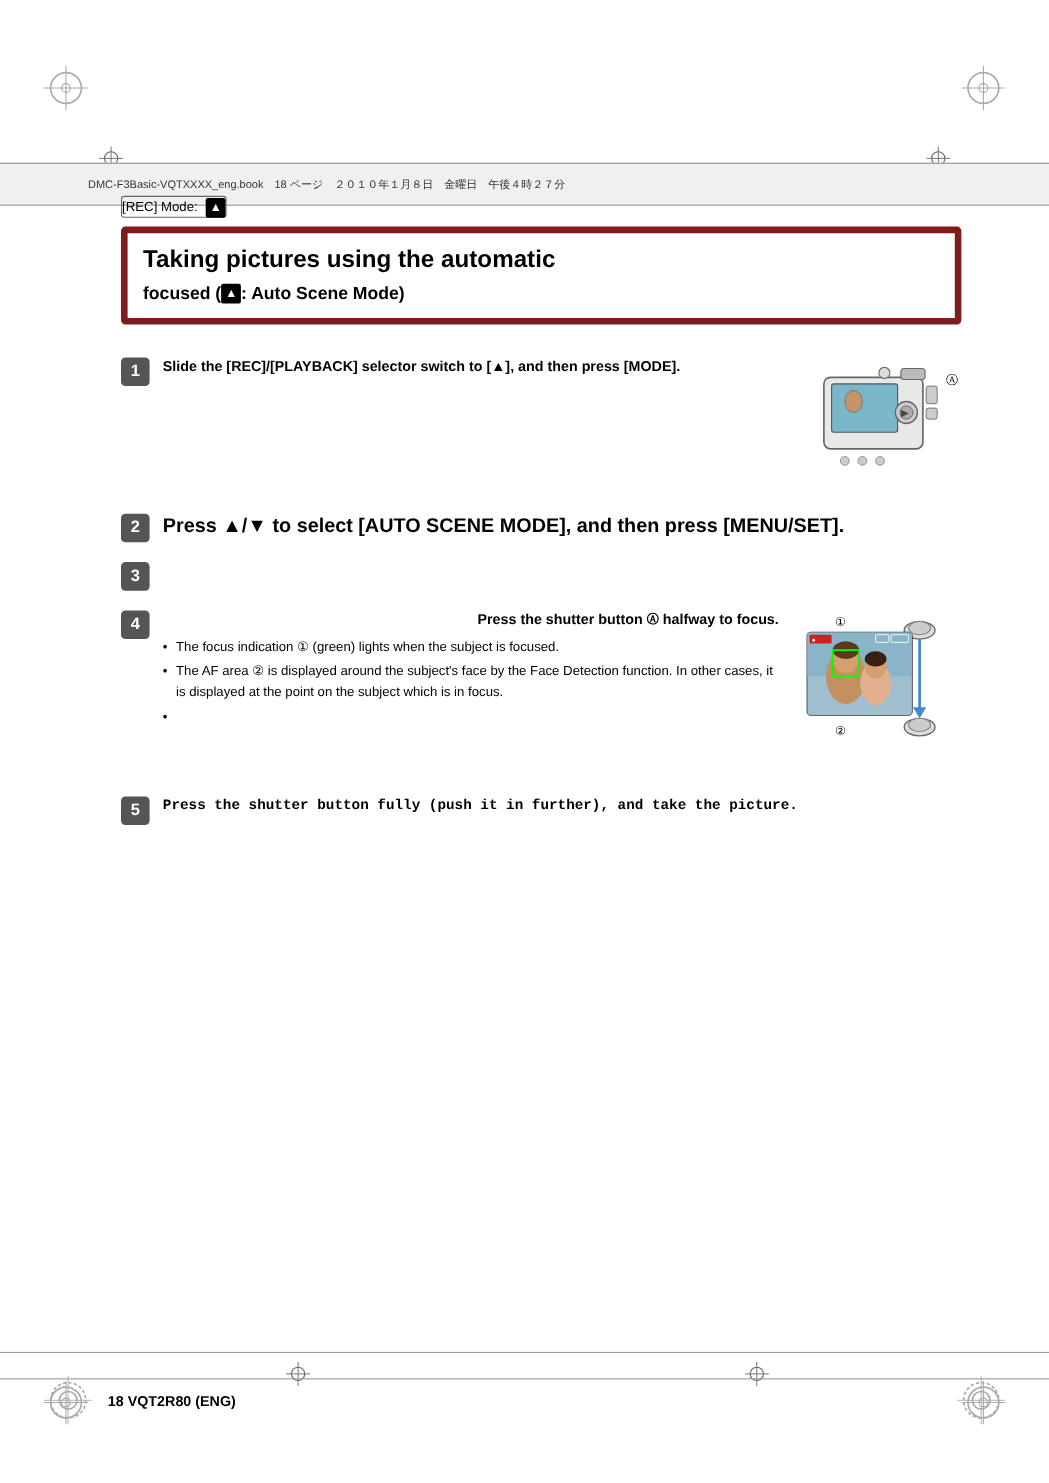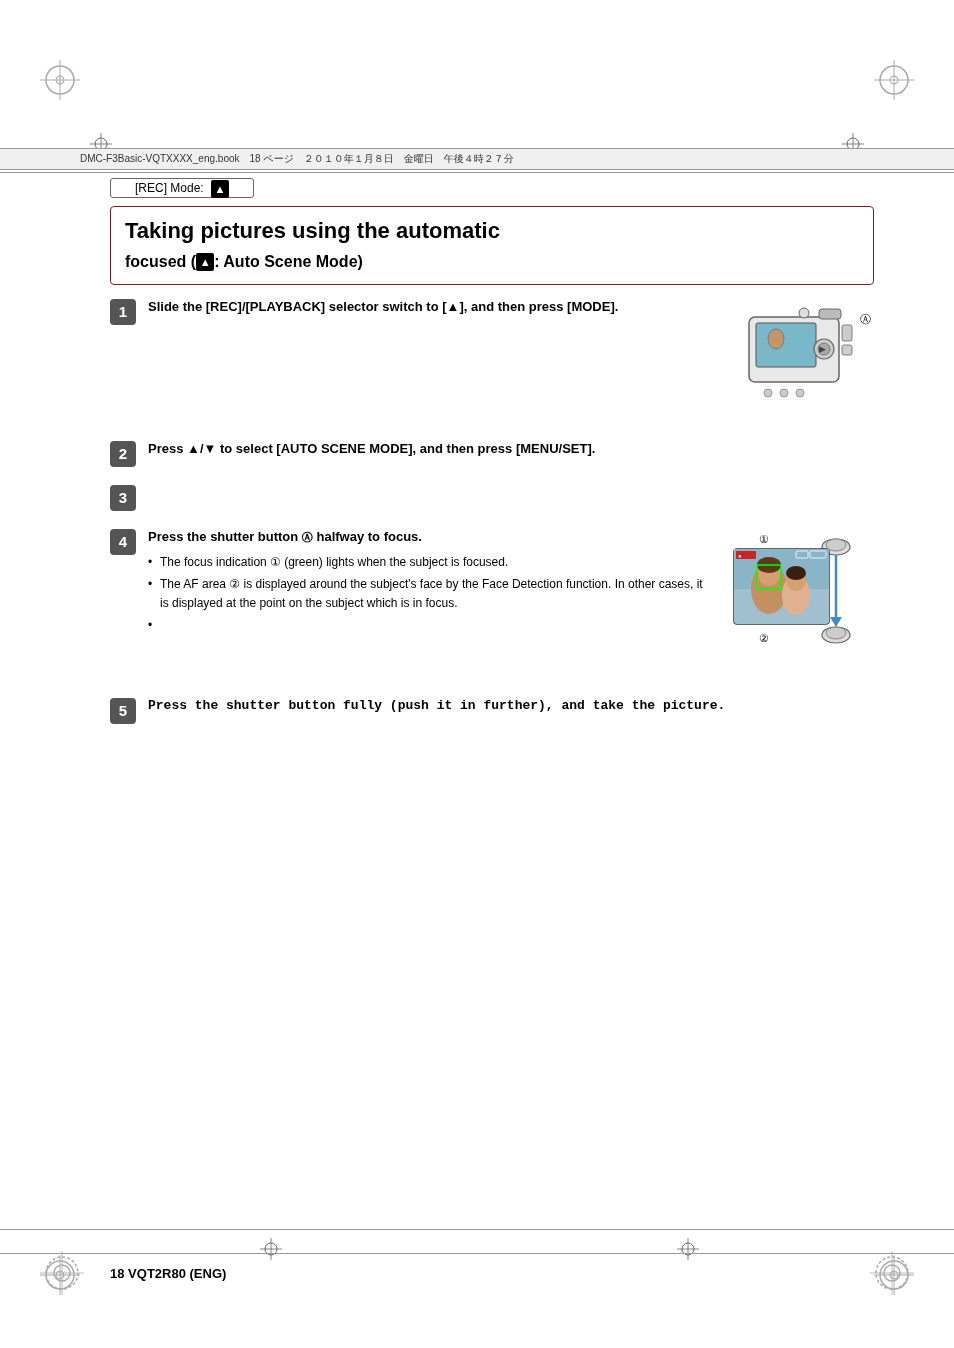--- a/index.html
+++ b/index.html
@@ -12,21 +12,21 @@
       color: #000;
       position: relative;
     }
 
     
     .header-bar {
       position: absolute;
       top: 148px;
       left: 0;
       right: 0;
-      height: 22px;
+      height: 39px;
       background: #f0f0f0;
       border-top: 1px solid #999;
       border-bottom: 1px solid #999;
       display: flex;
       align-items: center;
       padding: 0 80px;
       font-size: 10px;
       color: #333;
     }
 
@@ -139,27 +139,27 @@
 <div style="position:absolute;bottom:94px;left:0;right:0;height:1px;background:#999;"></div>
 <div style="position:absolute;bottom:118px;left:0;right:0;height:1px;background:#999;"></div>
 
 <div class="header-bar">
   <span>DMC-F3Basic-VQTXXXX_eng.book　18 ページ　２０１０年１月８日　金曜日　午後４時２７分</span>
 </div>
 
 <div class="content">
 
   <div style="margin-bottom:8px;">
-    <span style="border:1px solid #666;border-radius:3px;padding:2px 24px;font-size:12px;">
+    <span style="border:1px solid #666;border-radius:3px;padding:2px 0;font-size:12px;">
       <span>[REC] Mode:</span>
       <span style="display:inline-block;background:#000;color:#fff;width:18px;height:18px;line-height:18px;text-align:center;font-size:11px;border-radius:2px;margin-left:4px;vertical-align:middle;">▲</span>
     </span>
   </div>
 
-  <div style="border:1px solid #7f1d1d;border-radius:4px;padding:10px 14px;margin-bottom:12px;">
+  <div style="border:6px solid #7f1d1d;border-radius:4px;padding:10px 14px;margin-bottom:28px;">
     <div style="font-size:22px;font-weight:bold;line-height:1.3;">
       <span>Taking pictures using the automatic</span><br>
       <span style="font-size:16px;">
         <span>focused (</span><span style="display:inline-block;background:#000;color:#fff;width:18px;height:18px;line-height:18px;text-align:center;font-size:11px;border-radius:2px;vertical-align:middle;">▲</span><span>: Auto Scene Mode)</span>
       </span>
     </div>
   </div>
 
 
   <div style="display:flex;align-items:flex-start;margin-bottom:14px;">
@@ -197,34 +197,34 @@
 
         <text x="115" y="55" font-size="9" fill="#444" font-family="Arial">▶</text>
       </svg>
     </div>
   </div>
 
   <div style="display:flex;align-items:flex-start;margin-bottom:16px;">
     <div style="display:flex;align-items:flex-start;flex:1;">
       <div style="background:#555;color:#fff;font-size:15px;font-weight:bold;text-align:center;line-height:26px;width:26px;height:26px;border-radius:4px;flex-shrink:0;margin-right:12px;margin-top:2px;">2</div>
       <div style="flex:1;">
-        <div style="font-weight:bold;font-size:13px;line-height:1.5;">Press ▲/▼ to select [AUTO SCENE MODE], and then press [MENU/SET].</div>
+        <div style="font-weight:bold;font-size:18px;line-height:1.5;">Press ▲/▼ to select [AUTO SCENE MODE], and then press [MENU/SET].</div>
       </div>
     </div>
   </div>
 
   <div style="display:flex;align-items:flex-start;margin-bottom:16px;">
     <div style="background:#555;color:#fff;font-size:15px;font-weight:bold;text-align:center;line-height:26px;width:26px;height:26px;border-radius:4px;flex-shrink:0;margin-right:12px;margin-top:2px;">3</div>
   </div>
 
   <div style="display:flex;align-items:flex-start;margin-bottom:16px;">
     <div style="display:flex;align-items:flex-start;flex:1;">
       <div style="background:#555;color:#fff;font-size:15px;font-weight:bold;text-align:center;line-height:26px;width:26px;height:26px;border-radius:4px;flex-shrink:0;margin-right:12px;margin-top:2px;">4</div>
       <div style="flex:1;">
-        <div style="font-weight:bold;font-size:13px;line-height:1.5;margin-bottom:6px;">
+        <div style="font-weight:bold;font-size:13px;line-height:1.5;margin-bottom:6px;text-align:right;">
           Press the shutter button <span style="font-size:11px;vertical-align:middle;">Ⓐ</span> halfway to focus.
         </div>
         <ul style="font-size:12px;line-height:1.6;list-style:none;padding:0;">
           <li style="padding-left:12px;position:relative;margin-bottom:3px;"><span style="position:absolute;left:0;">•</span><span>The focus indication ① (green) lights when the subject is focused.</span></li>
           <li style="padding-left:12px;position:relative;margin-bottom:3px;"><span style="position:absolute;left:0;">•</span><span>The AF area ② is displayed around the subject's face by the Face Detection function. In other cases, it is displayed at the point on the subject which is in focus.</span></li>
           <li style="padding-left:12px;position:relative;margin-bottom:3px;"><span style="position:absolute;left:0;">•</span></li>
         </ul>
       </div>
     </div>
 
@@ -273,15 +273,15 @@
 
   <div style="display:flex;align-items:flex-start;margin-bottom:16px;">
     <div style="background:#555;color:#fff;font-size:15px;font-weight:bold;text-align:center;line-height:26px;width:26px;height:26px;border-radius:4px;flex-shrink:0;margin-right:12px;margin-top:2px;">5</div>
     <div style="flex:1;font-family:Liberation Mono, monospace;">
       <div style="font-weight:bold;font-size:13px;line-height:1.5;">Press the shutter button fully (push it in further), and take the picture.</div>
     </div>
   </div>
 
 </div>
 
-<div style="position:absolute;bottom:67px;left:110px;">
+<div style="position:absolute;bottom:67px;left:98px;">
   <span style="font-size:13px;font-weight:bold;"><span>18</span> <span>VQT2R80 (ENG)</span></span>
 </div>
 
 </body></html>

